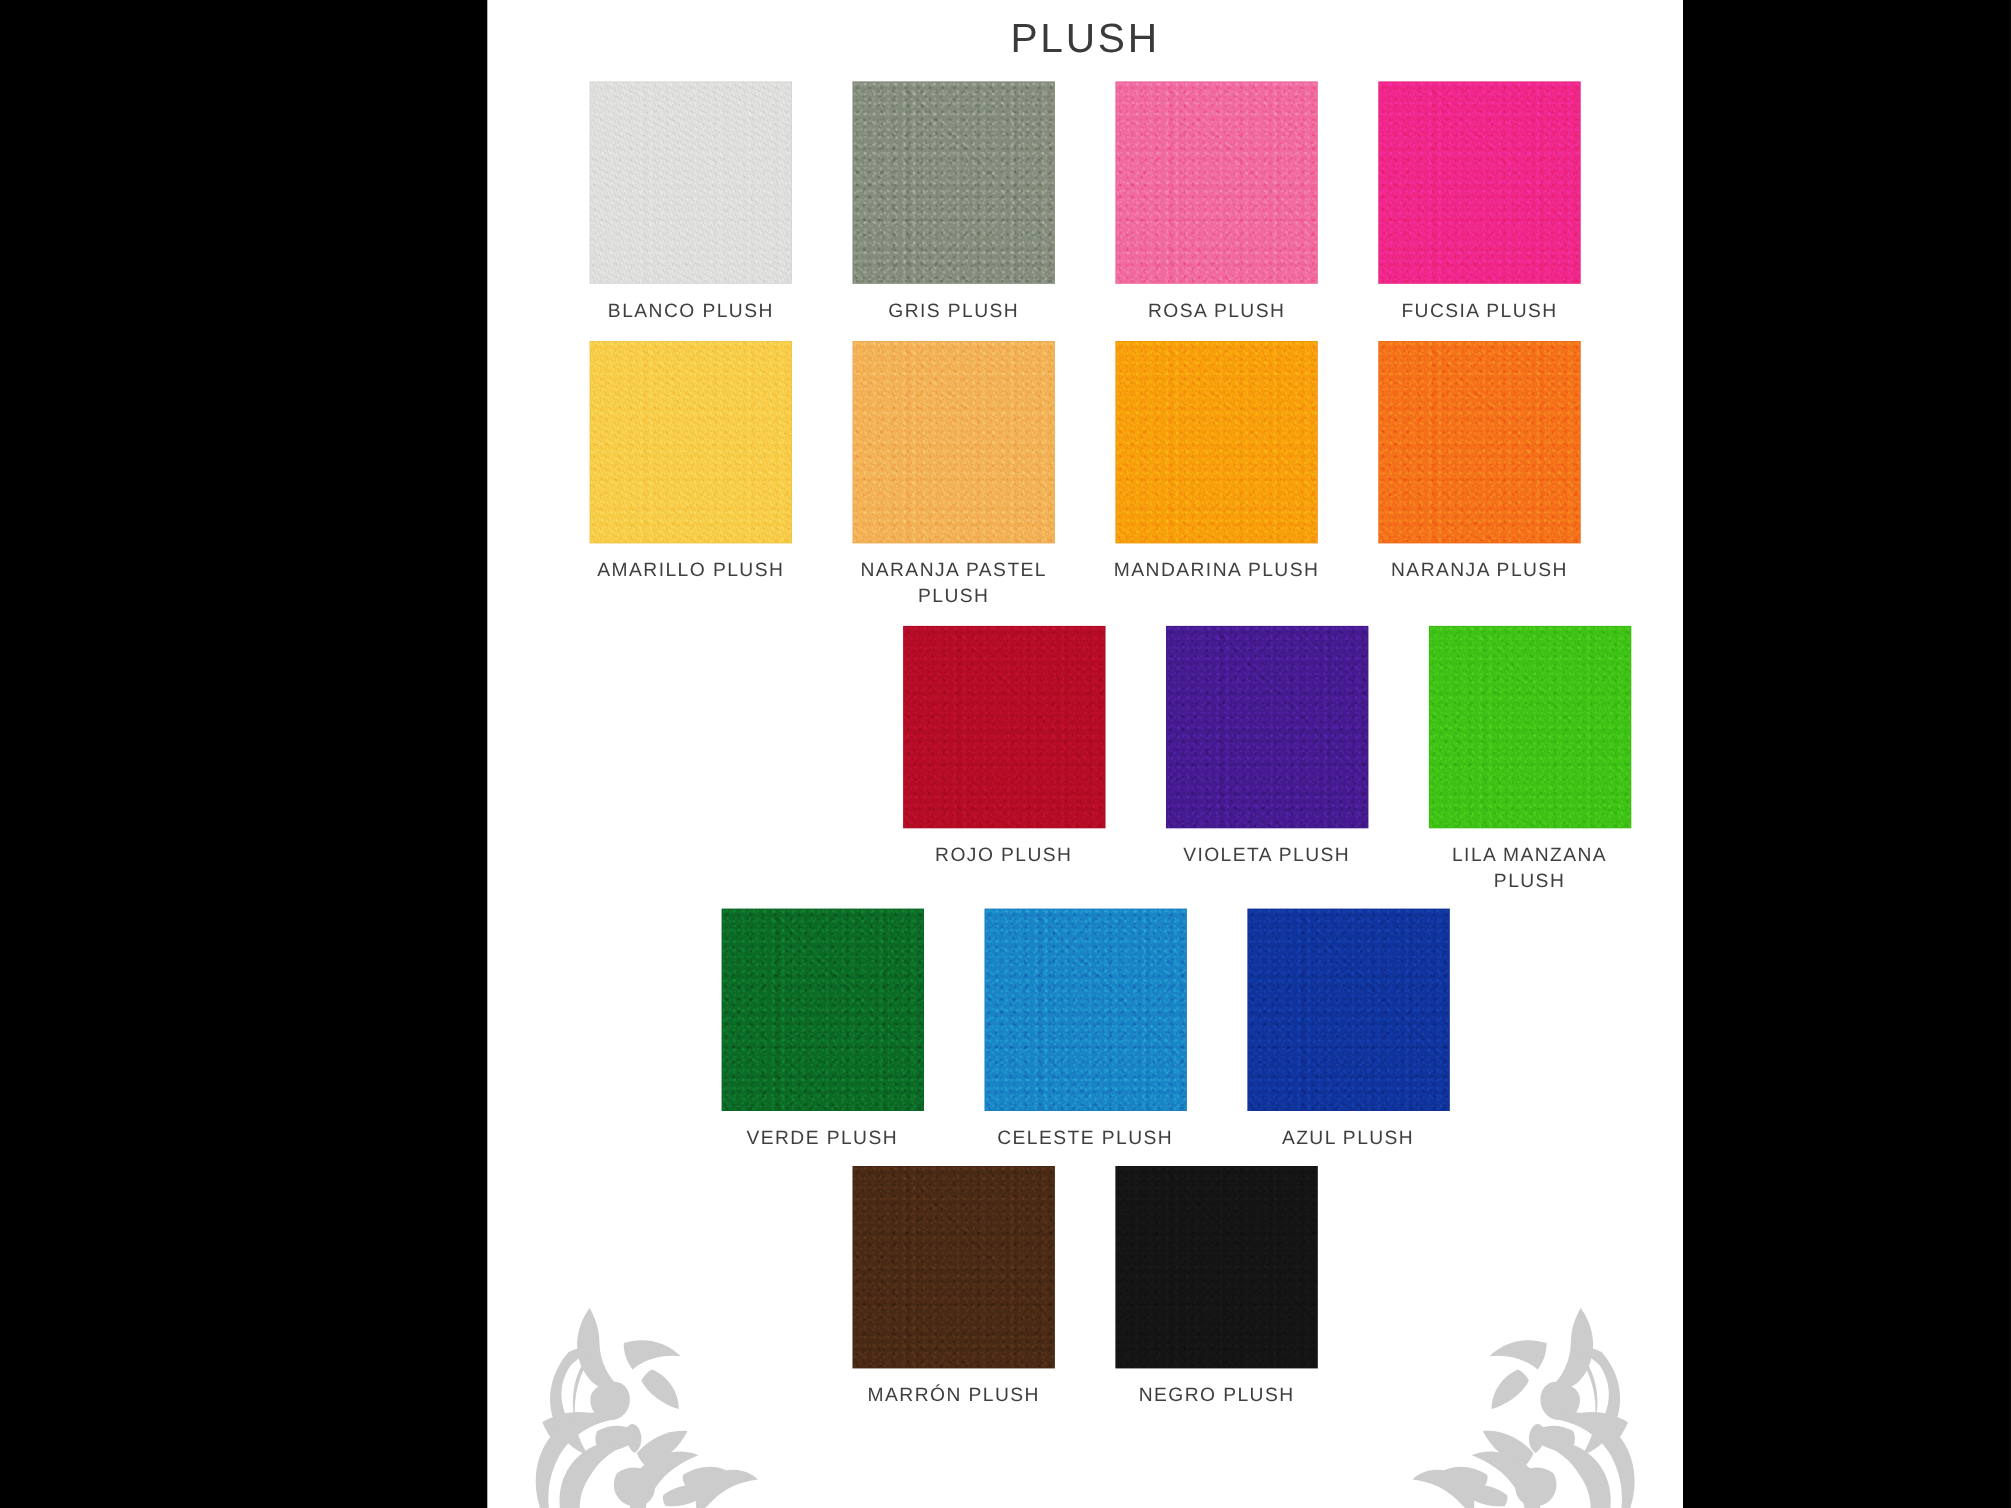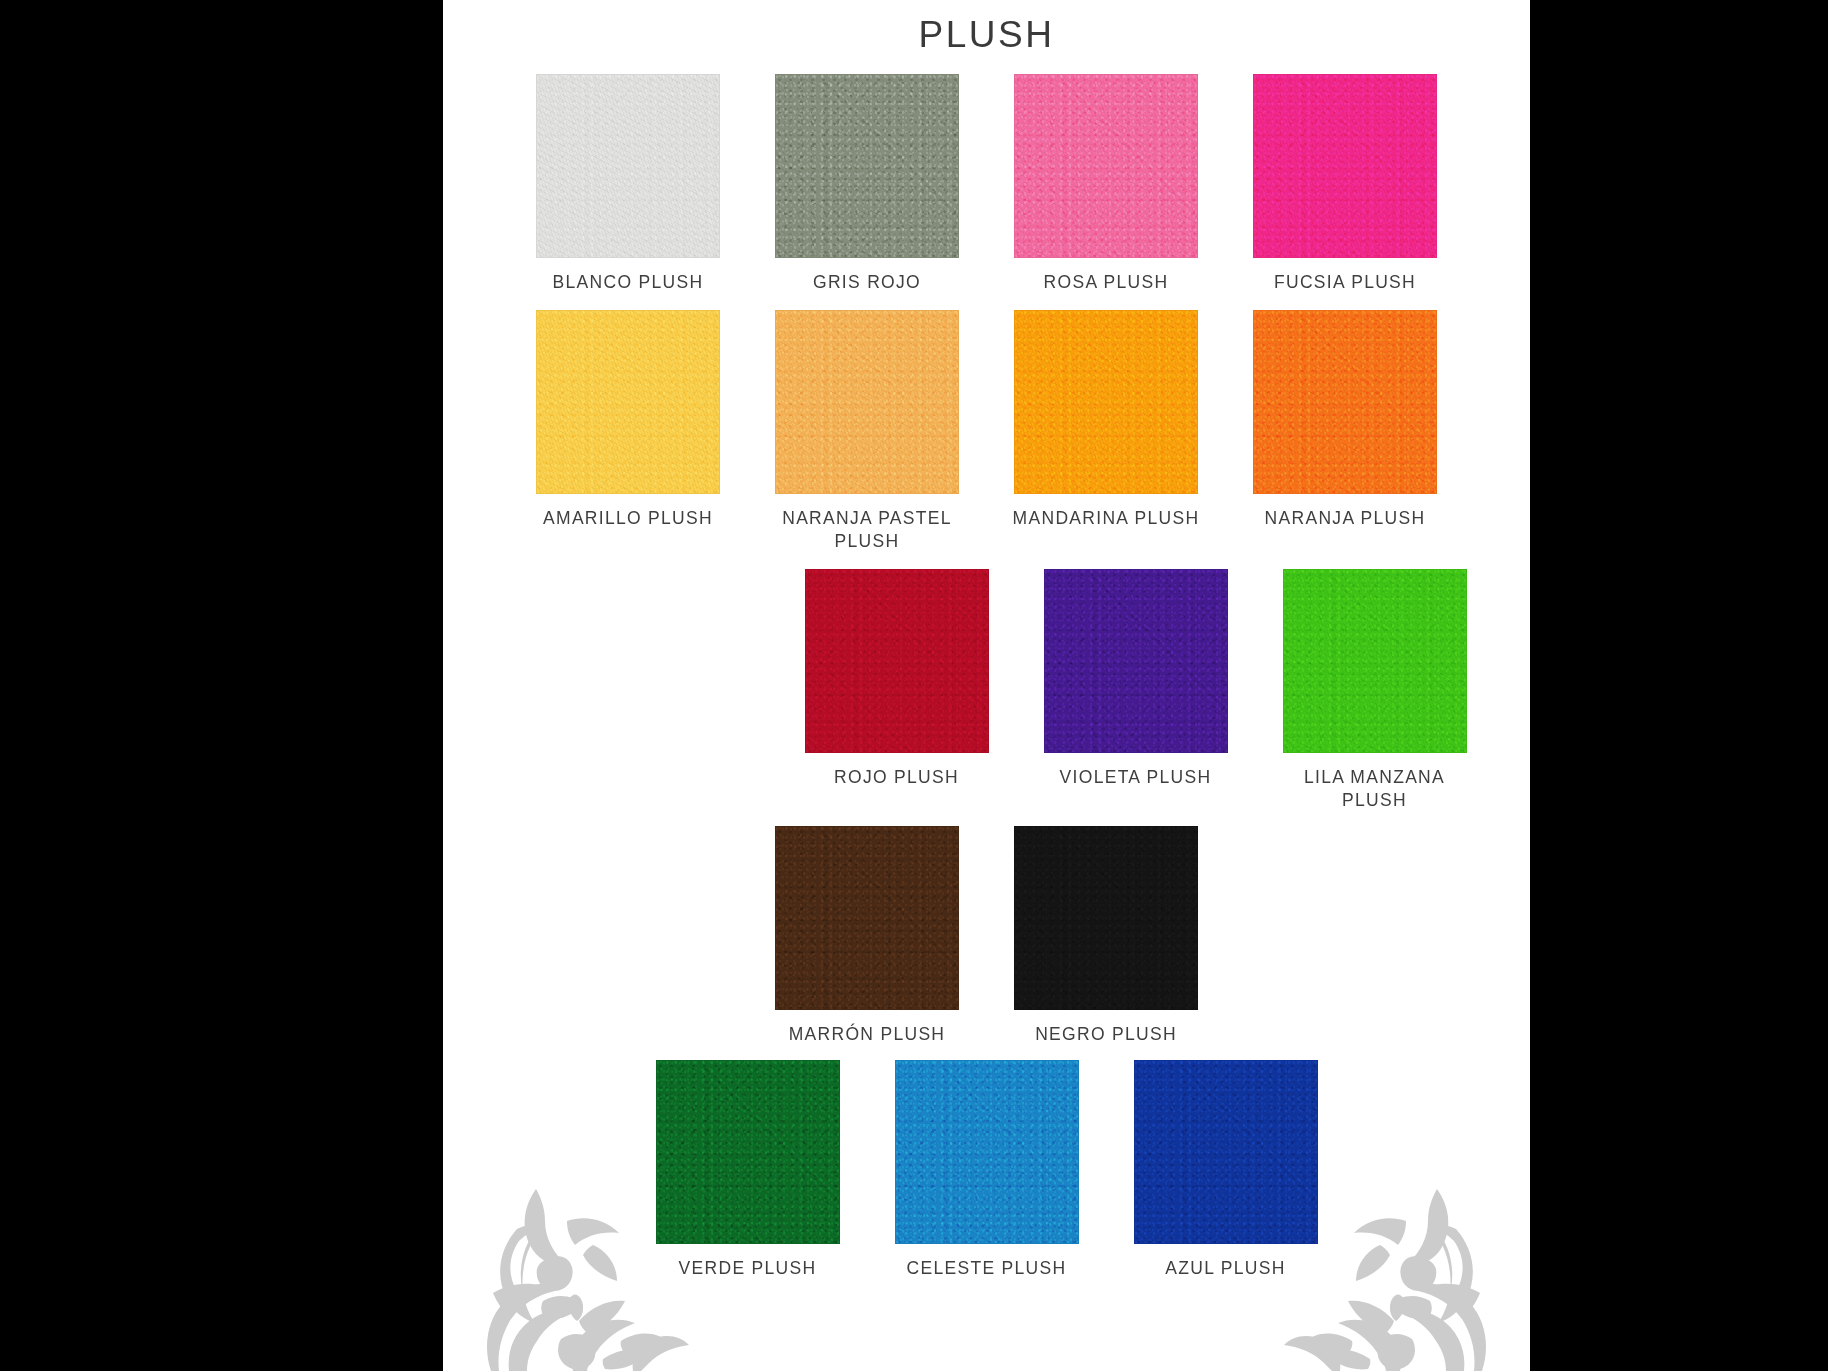--- a/index.html
+++ b/index.html
@@ -19,21 +19,21 @@
   .page-title{
     text-align:center;
     font-size:37px;
     letter-spacing:2.5px;
     color:#3a3a3a;
     font-weight:400;
     padding-top:12px;
     line-height:46px;
   }
 
-  .grid-wrap{ padding:0 36px; }
+  .grid-wrap{ padding:0 20px; }
 
   .row{
     display:flex;
     justify-content:center;
     align-items:flex-start;
   }
   .row.r1{ margin-top:16px; }
   .row.r2{ margin-top:16px; }
   .row.r3{ margin-top:16px;justify-content:flex-end; }
   .row.r4{ margin-top:14px; }
@@ -115,21 +115,21 @@
     <h1 class="page-title">PLUSH</h1>
 
     <div class="grid-wrap">
         <div class="row r1">
           <div class="cell">
             <div class="swatch" style="background: rgb(226, 226, 224);"></div>
             <div class="label">BLANCO PLUSH</div>
           </div>
           <div class="cell">
             <div class="swatch" style="background: rgb(134, 143, 126);"></div>
-            <div class="label">GRIS ROJO</div>
+            <div class="label">GRIS PLUSH</div>
           </div>
           <div class="cell">
             <div class="swatch" style="background: rgb(245, 107, 161);"></div>
             <div class="label">ROSA PLUSH</div>
           </div>
           <div class="cell">
             <div class="swatch" style="background: rgb(244, 39, 138);"></div>
             <div class="label">FUCSIA PLUSH</div>
           </div>
         </div>
@@ -158,42 +158,42 @@
           </div>
           <div class="cell">
             <div class="swatch" style="background: rgb(70, 27, 146);"></div>
             <div class="label">VIOLETA PLUSH</div>
           </div>
           <div class="cell">
             <div class="swatch" style="background: rgb(63, 197, 22);"></div>
             <div class="label">LILA MANZANA PLUSH</div>
           </div>
         </div>
+        <div class="row r4">
+          <div class="cell">
+            <div class="swatch" style="background: rgb(12, 107, 38);"></div>
+            <div class="label">VERDE PLUSH</div>
+          </div>
+          <div class="cell">
+            <div class="swatch" style="background: rgb(26, 134, 201);"></div>
+            <div class="label">CELESTE PLUSH</div>
+          </div>
+          <div class="cell">
+            <div class="swatch" style="background: rgb(16, 52, 158);"></div>
+            <div class="label">AZUL PLUSH</div>
+          </div>
+        </div>
         <div class="row r5">
           <div class="cell">
             <div class="swatch" style="background: rgb(74, 42, 21);"></div>
             <div class="label">MARRÓN PLUSH</div>
           </div>
           <div class="cell">
             <div class="swatch" style="background: rgb(20, 20, 20);"></div>
             <div class="label">NEGRO PLUSH</div>
-          </div>
-        </div>
-        <div class="row r4">
-          <div class="cell">
-            <div class="swatch" style="background: rgb(12, 107, 38);"></div>
-            <div class="label">VERDE PLUSH</div>
-          </div>
-          <div class="cell">
-            <div class="swatch" style="background: rgb(26, 134, 201);"></div>
-            <div class="label">CELESTE PLUSH</div>
-          </div>
-          <div class="cell">
-            <div class="swatch" style="background: rgb(16, 52, 158);"></div>
-            <div class="label">AZUL PLUSH</div>
           </div>
         </div>
       </div>
 
     <div class="ornament left">
       <svg viewBox="0 0 236 190" xmlns="http://www.w3.org/2000/svg" aria-hidden="true">
         <g fill="#cccccc">
           <path d="M63 8 C50 26 48 48 58 66 C66 80 80 86 92 82 C80 72 72 56 72 40 C72 26 67 15 63 8 Z"></path>
           <path d="M94 40 C112 34 132 38 146 52 C130 50 114 54 102 64 C96 56 94 48 94 40 Z"></path>
           <path d="M20 112 C40 100 64 100 82 110 C64 114 48 124 38 138 C30 130 24 122 20 112 Z"></path>

